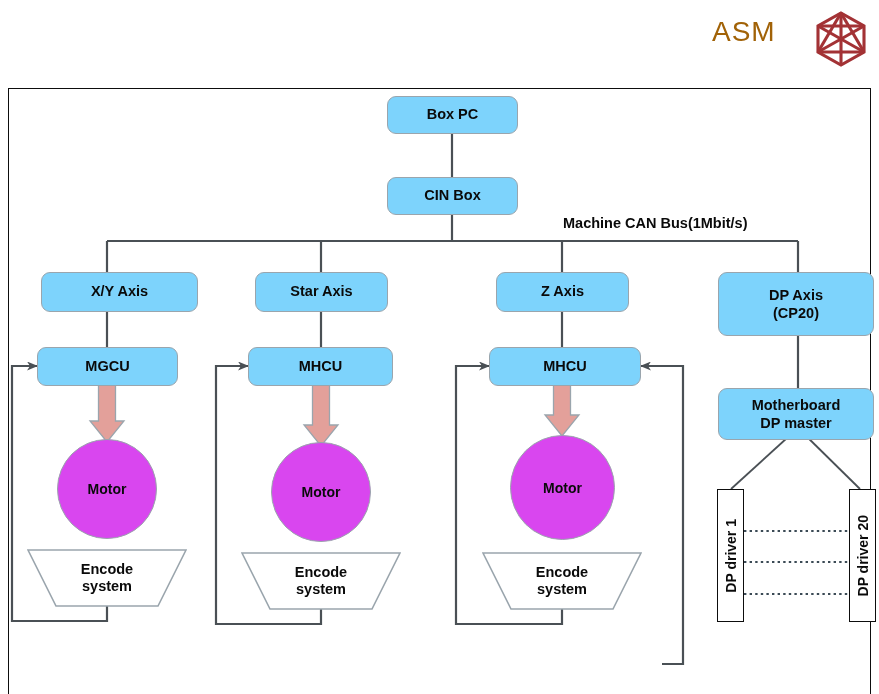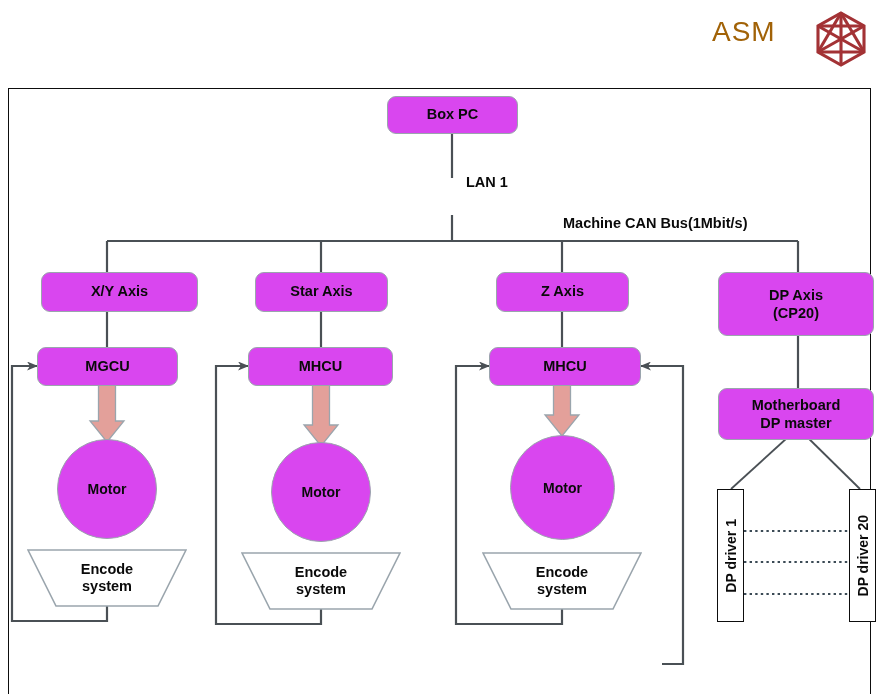--- a/index.html
+++ b/index.html
@@ -63,21 +63,21 @@
     left: 0; top: 0;
     width: 879px;
     height: 694px;
     pointer-events: none;
   }
 
   
   .node {
     position: absolute;
     box-sizing: border-box;
-    background: #d946ef;
+    background: #7dd3fc;
     border: 1.4px solid #9aa5ad;
     border-radius: 9px;
     display: flex;
     align-items: center;
     justify-content: center;
     text-align: center;
     font-size: 14.5px;
     font-weight: bold;
     color: #0a0a0a;
     line-height: 1.22;
@@ -237,20 +237,23 @@
     </g>
   </svg>
 
   <div class="wirelabel" style="left:466px; top:142px;margin-top:32px;">LAN 1</div>
   <div class="wirelabel" style="left:563px; top:215px;">Machine CAN Bus(1Mbit/s)</div>
 
   <div class="node" style="left:387px; top:96px; width:131px; height:38px;">
     <span>Box PC</span>
   </div>
 
+  <div class="node" style="left:387px; top:177px; width:131px; height:38px;">
+    <span>CIN Box</span>
+  </div>
 
   <div class="node" style="left:41px; top:272px; width:157px; height:40px;">
     <span>X/Y Axis</span>
   </div>
 
   <div class="node" style="left:255px; top:272px; width:133px; height:40px;">
     <span>Star Axis</span>
   </div>
 
   <div class="node" style="left:496px; top:272px; width:133px; height:40px;">

